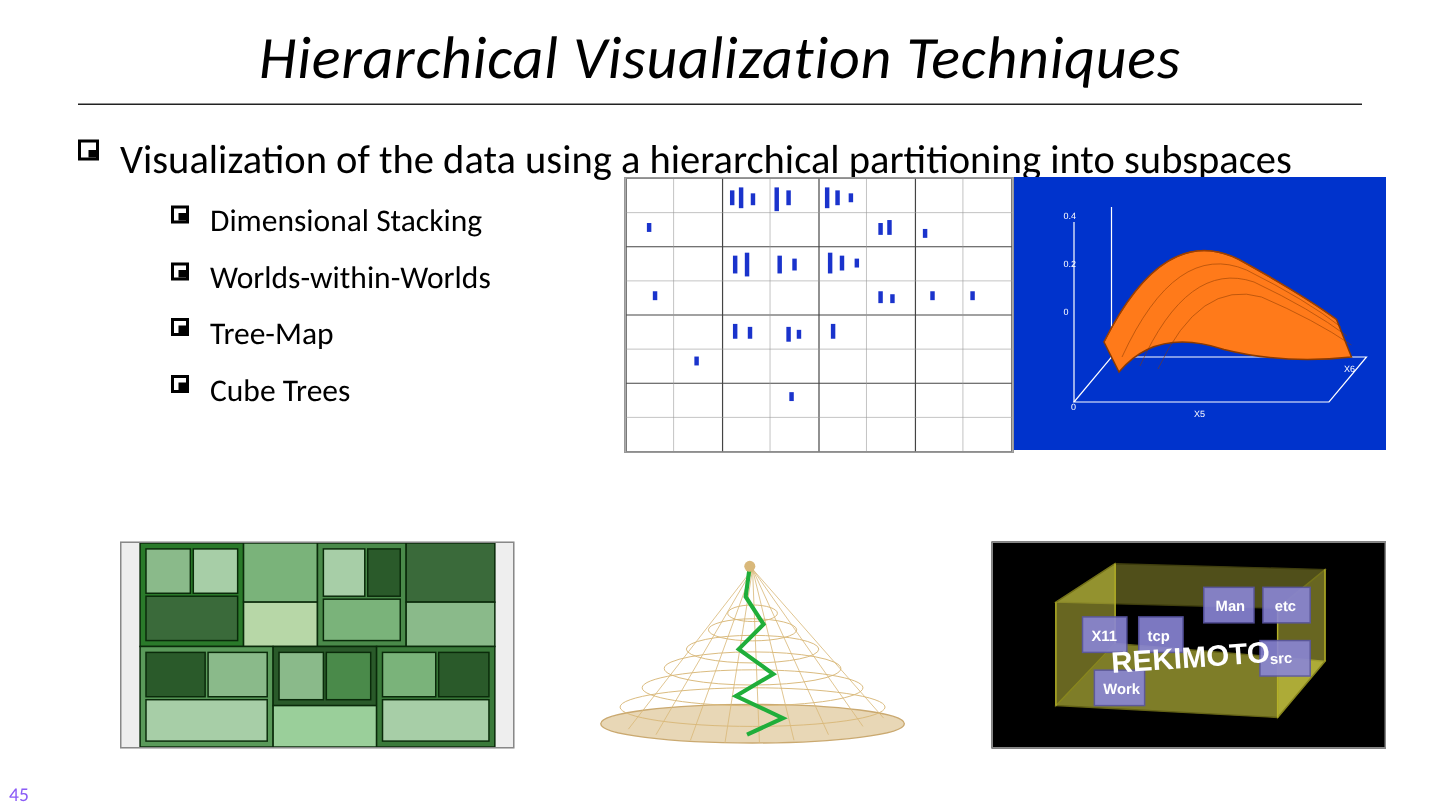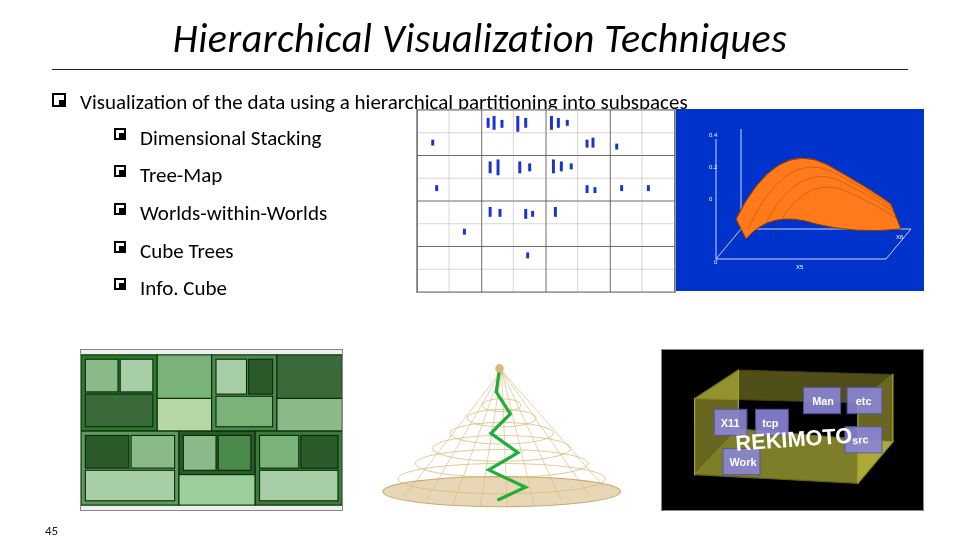--- a/index.html
+++ b/index.html
@@ -29,21 +29,21 @@
     padding: 0 36px 0 36px;
     gap: 16px;
   }
   .bullets {
     flex: 0 0 350px;
     font-size: 21px;
     line-height: 1.7;
   }
   .top-bullets {
     padding: 0 36px 0 52px;
-    font-size: 21px;
+    font-size: 27px;
     line-height: 1.55;
   }
   .bullet-line {
     display: flex;
     align-items: flex-start;
     margin-bottom: 2px;
   }
   .bullet-line .sq {
     flex: 0 0 14px;
     height: 14px;
@@ -82,35 +82,34 @@
   .fig2 svg { width: 100%; height: 100%; }
   
   .bottom-figs {
     position: absolute;
     left: 80px; right: 36px; top: 350px; height: 160px;
     display: flex;
     gap: 18px;
     align-items: center;
   }
   .bfig {
-    height: 162px;
+    height: 138px;
     border: 1px solid #888;
     background: #eee;
     flex: 1;
     position: relative;
     overflow: hidden;
   }
   .bfig svg { width: 100%; height: 100%; display: block; }
   .page-num {
     position: absolute;
     left: 6px;
     bottom: 2px;
     font-size: 13px;
-    color: #0f172a;
-    margin-left: 39px;
+    color: #8b5cf6;
   }
 </style>
 </head>
 <body>
 
 <h1 class="title">Hierarchical Visualization Techniques</h1>
 <div class="title-underline"></div>
 
 <div class="top-bullets">
   <div class="bullet-line">
@@ -120,33 +119,29 @@
 </div>
 
 <div class="content-row">
   <div class="bullets sub-bullets">
     <div class="bullet-line">
       <span class="sq"></span>
       <span>Dimensional Stacking</span>
     </div>
     <div class="bullet-line">
       <span class="sq"></span>
-      <span>Tree-Map</span>
+      <span>Worlds-within-Worlds</span>
     </div>
     <div class="bullet-line">
       <span class="sq"></span>
-      <span>Worlds-within-Worlds</span>
+      <span>Tree-Map</span>
     </div>
     <div class="bullet-line">
       <span class="sq"></span>
       <span>Cube Trees</span>
-    </div>
-    <div class="bullet-line">
-      <span class="sq"></span>
-      <span>Info. Cube</span>
     </div>
   </div>
 
   <div class="right-figs">
 
     <div class="fig fig1">
       <svg viewBox="0 0 260 184">
         <rect x="0" y="0" width="260" height="184" fill="#fff"></rect>
 
         <g stroke="#444" stroke-width="0.8">

